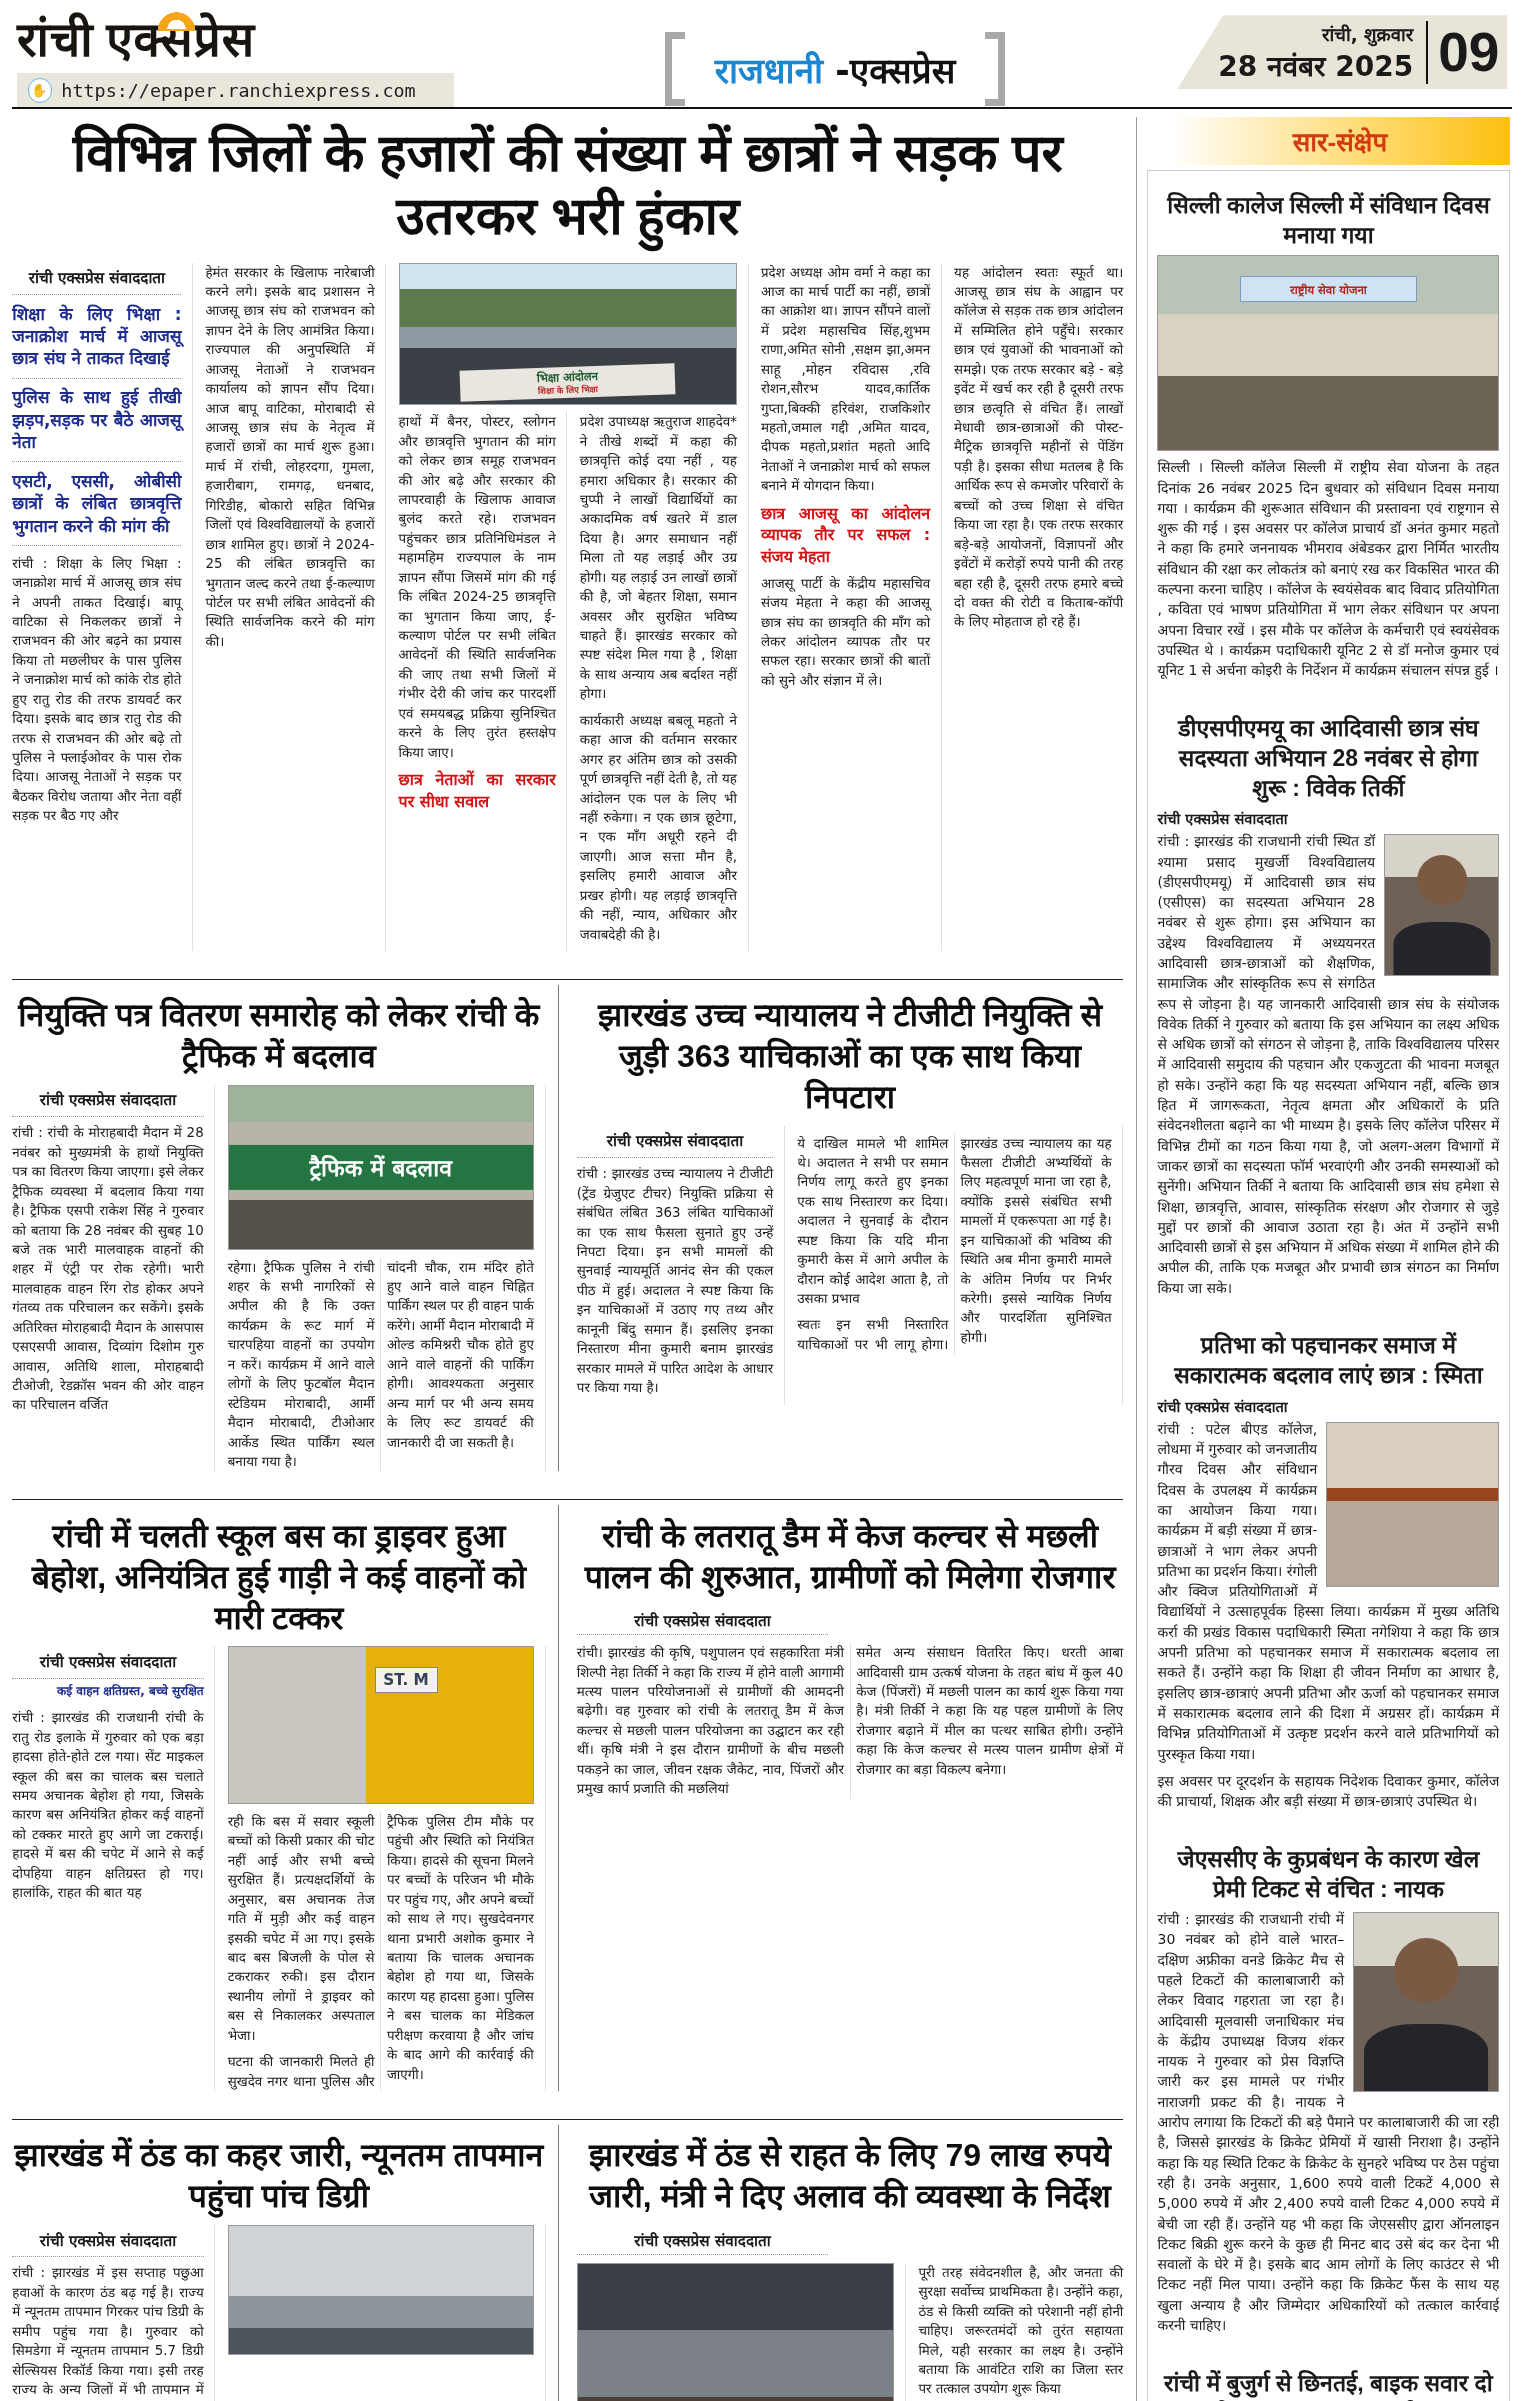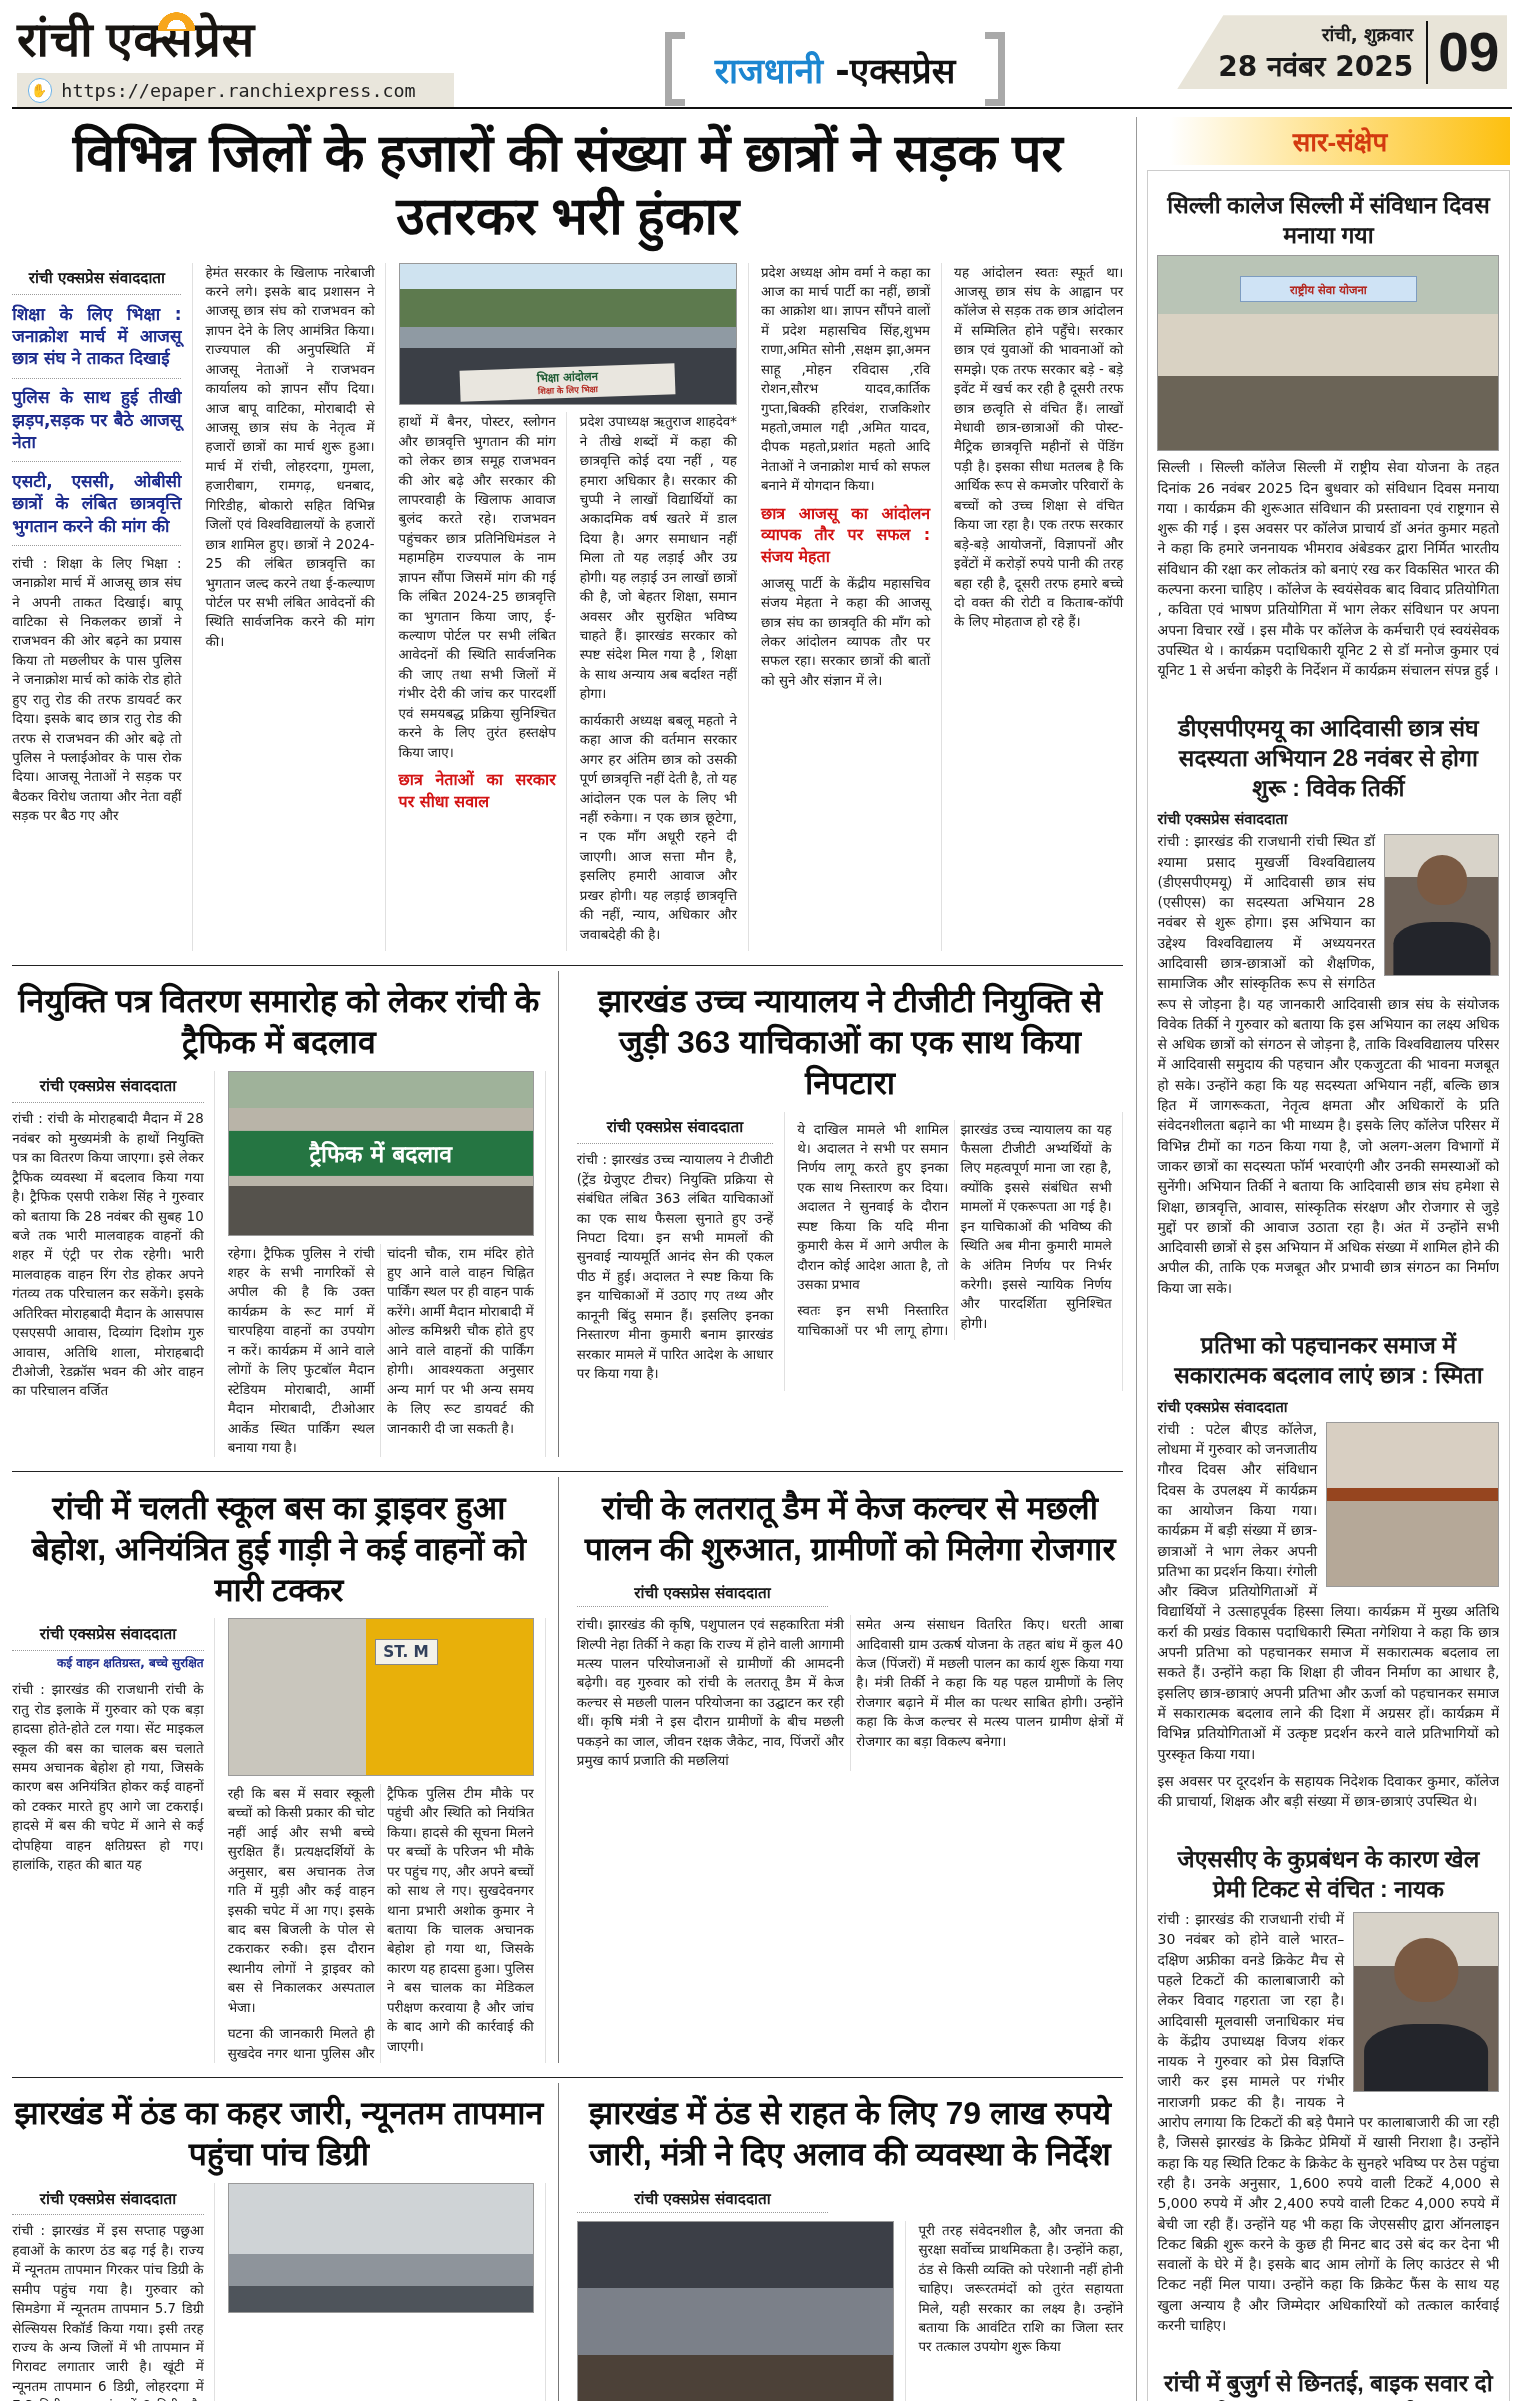--- a/index.html
+++ b/index.html
@@ -41,21 +41,21 @@
   .body-txt p { margin-bottom:7px; }
   .cols { display:flex; gap:12.3px; }
   .col { flex:1 1 0; min-width:0; border-right:0.8px solid #e0e0e0; padding-right:10.7px; }
   .col:last-child { border-right:none; padding-right:0; }
   .colgroup { flex:2 1 0; min-width:0; border-right:0.8px solid #e0e0e0; padding-right:10.7px; }
   .flow2 { column-count:2; column-gap:12.3px; column-rule:0.8px solid #e0e0e0; }
   .bullet { color:#1e2d8e; font-weight:800; font-size:17px; line-height:1.32; padding:7.7px 0; }
   .red-sub { color:#d31414; font-weight:800; font-size:16px; line-height:1.35; margin:6.1px 0; }
   .blue-sub { color:#1e2d8e; font-weight:800; font-size:12px; margin:4.6px 0 7.7px; text-align:right; }
   .band { border-top:1.5px solid #222; margin-top:14px; padding-top:4.6px; }
-  .split2 { display:grid; grid-template-columns:1fr 1fr; gap:18px; }
+  .split2 { display:grid; grid-template-columns:1fr 1fr; gap:18px;margin-top:28px; }
   .vline { border-right:0.8px solid #777; padding-right:12.3px; }
 
   
   .photo { position:relative; overflow:hidden; border:0.8px solid #999; background:#ccc; width:100%; }
   .ph-march { height:142px; background:linear-gradient(180deg,#cfe3f0 0 18%,#5d7a4e 18% 45%,#8f9aa3 45% 60%,#3b3f46 60% 100%); }
   .ph-march .banner { position:absolute; left:18%; bottom:6.1px; width:64%; background:#e9e6df; color:#1d5b33; text-align:center; font-weight:800; font-size:11.5px; padding:2.3px 1.5px; transform:rotate(-2deg); }
   .ph-march .banner small { display:block; color:#b3261e; font-size:8.4px; font-weight:700; }
   .ph-class { height:196px; background:linear-gradient(180deg,#b9c4b6 0 30%,#d9d2c3 30% 62%,#6b6457 62% 100%); }
   .ph-class .banner { position:absolute; top:20px; left:24%; width:52%; background:#cfe3f5; border:0.8px solid #7d9cc0; color:#b3261e; font-weight:800; text-align:center; font-size:11.5px; padding:4.6px 1.5px; }
   .ph-portrait { background:linear-gradient(180deg,#d8d3c9 0 30%,#6e6258 30% 100%); }

